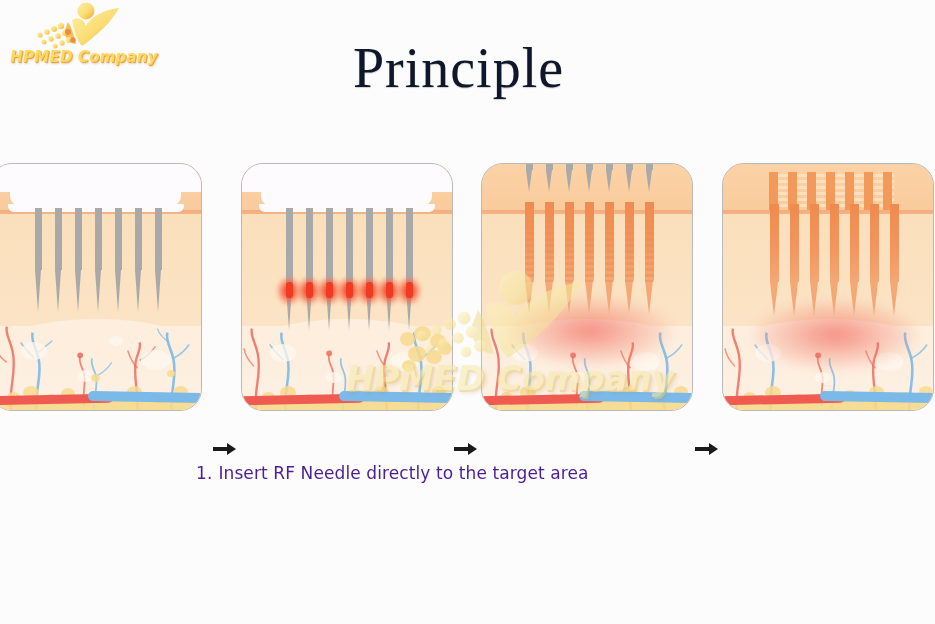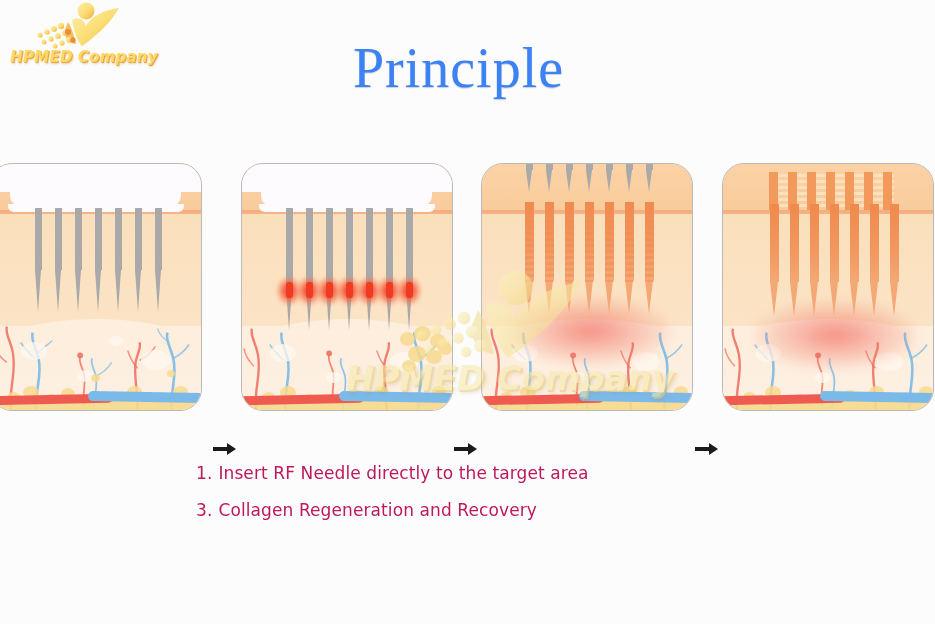--- a/index.html
+++ b/index.html
@@ -20,21 +20,21 @@
     font-weight:bold;font-size:15px;font-style:italic;
     color:#ffd768;
     text-shadow:1px 1px 0 #e8a63c, -0.5px -0.5px 0 #fff4c2, 1.5px 1.5px 2px rgba(180,120,30,.35);
     letter-spacing:.2px;white-space:nowrap;
   }
 
   
   #title{
     position:absolute;left:0;top:36px;width:917px;text-align:center;
     font-family:"Liberation Serif", serif;
-    font-size:56px;color:#3b82f6;letter-spacing:1px;
+    font-size:56px;color:#0f172a;letter-spacing:1px;
     text-shadow:0 1px 1px rgba(0,0,0,.18);
   }
 
   
   #panels{position:absolute;left:0;top:163px;width:935px;height:248px;}
   .panel{
     position:absolute;top:0;width:212px;height:248px;
     border:1.5px solid #b9b9b9;border-radius:22px;
     background:#fde3c4;overflow:hidden;box-sizing:border-box;
   }
@@ -128,21 +128,21 @@
   
   #watermark{position:absolute;left:390px;top:270px;width:240px;height:140px;
     opacity:.55;pointer-events:none;}
   #watermark .wm-text{position:absolute;left:-60px;top:88px;width:360px;text-align:center;
     font-family:"DejaVu Sans", sans-serif;font-weight:bold;font-style:italic;font-size:34px;
     color:#f7e9a8;text-shadow:2px 2px 0 #e6c774, 3px 3px 4px rgba(150,120,50,.35);
     white-space:nowrap;}
 
   
   #steps{position:absolute;left:196px;top:463px;width:700px;}
-  .step{font-family:"DejaVu Sans", sans-serif;font-size:17px;color:#be185d;
+  .step{font-family:"DejaVu Sans", sans-serif;font-size:17px;color:#4c1d95;
         margin-bottom:17px;letter-spacing:.1px;white-space:nowrap;}
   .step .num{margin-right:6px;}
 </style>
 </head>
 <body>
 
 <div id="logo">
   <div class="mark">
     <svg viewBox="0 0 110 52" width="110" height="52">
       <defs>
@@ -458,16 +458,13 @@
         <circle cx="76" cy="82" r="5.4"></circle>
     </g>
   </svg>
   <div class="wm-text">HPMED Company</div>
 </div>
 
 <div id="steps">
   <div class="step">
     <span class="num">1.</span><span>Insert RF Needle directly to the target area</span>
   </div>
-  <div class="step">
-    <span class="num">3.</span><span>Collagen Regeneration and Recovery</span>
-  </div>
 </div>
 
 </body></html>

